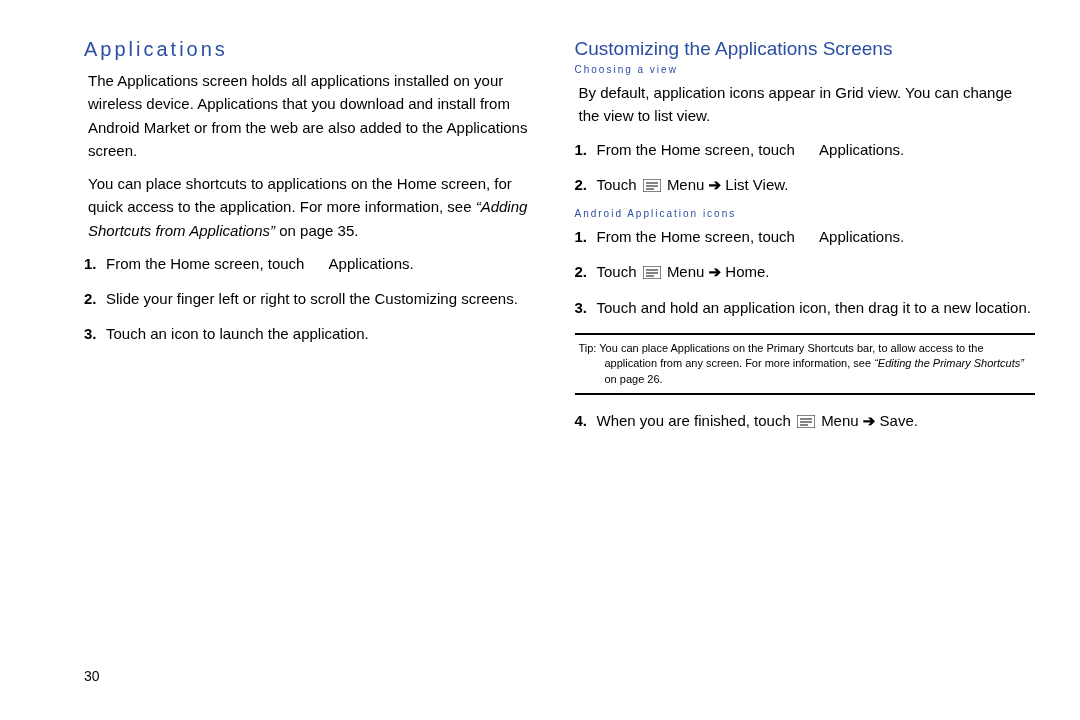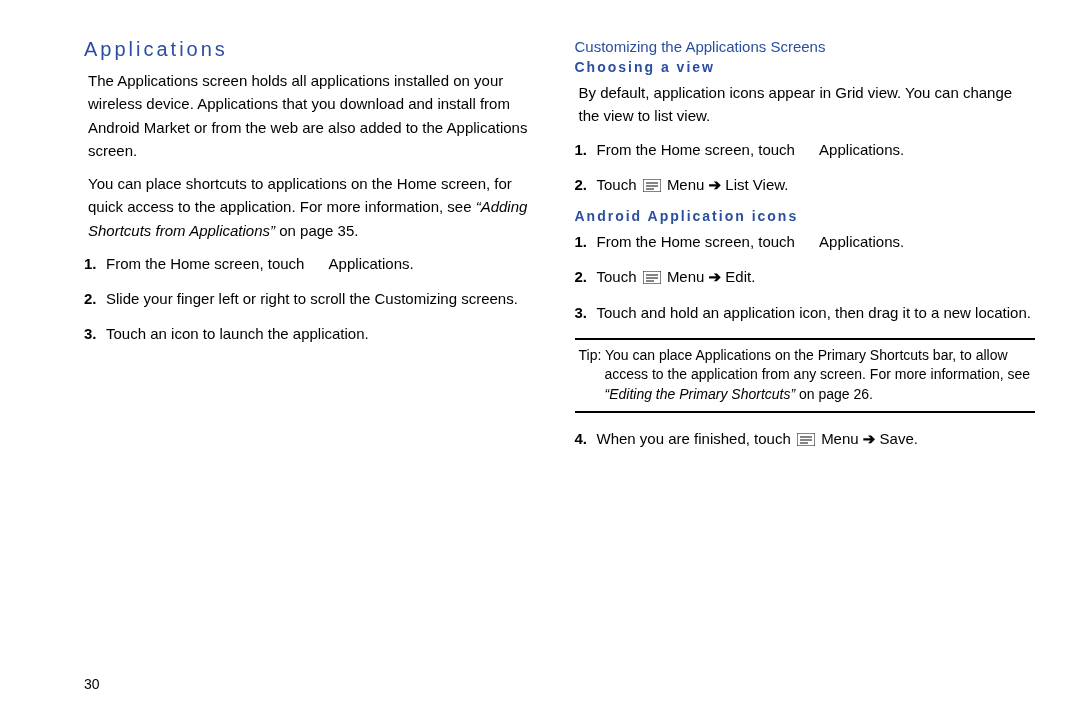--- a/index.html
+++ b/index.html
@@ -32,31 +32,31 @@
   }
   .h1 {
     color: #2a4ea0;
     font-size: 20px;
     letter-spacing: 3px;
     margin-bottom: 8px;
     font-weight: 400;
   }
   .h2 {
     color: #2a4ea0;
-    font-size: 15px;
+    font-size: 19px;
     margin-bottom: 4px;
     font-weight: 400;
   }
   .h3 {
     color: #2a4ea0;
-    font-size: 14px;
+    font-size: 10px;
     letter-spacing: 2px;
     margin-top: 4px;
     margin-bottom: 6px;
-    font-weight: 700;
+    font-weight: 400;
   }
   p {
     margin: 0 0 10px 0;
     line-height: 1.55;
   }
   .indent { padding-left: 4px; }
   ol.steps {
     list-style: none;
     padding: 0 0 0 22px;
     margin: 6px 0 10px 0;
@@ -79,31 +79,31 @@
   .menu-icon {
     display: inline-block;
     vertical-align: -2px;
     margin: 0 2px;
   }
   .tipbox {
     border-top: 2px solid #000;
     border-bottom: 2px solid #000;
     padding: 6px 4px 6px 4px;
     margin: 14px 0 14px 0;
-    font-size: 14px;
+    font-size: 11px;
     line-height: 1.4;
   }
   .tipbox .tip-indent {
     display: block;
     padding-left: 26px;
     text-indent: -26px;
   }
   .pagenum {
     position: absolute;
-    bottom: 28px;
+    bottom: 36px;
     left: 65px;
     font-size: 14px;
   }
 </style>
 </head>
 <body>
 
 <div class="page">
   <div class="col">
     <div class="h1">Applications</div>
@@ -156,21 +156,21 @@
       <li>
         <span>Touch </span>
         <svg class="menu-icon" width="18" height="13" viewBox="0 0 18 13">
             <rect x="0" y="0" width="18" height="13" fill="none" stroke="#333" stroke-width="1.2"></rect>
             <line x1="3" y1="4" x2="15" y2="4" stroke="#333" stroke-width="1.2"></line>
             <line x1="3" y1="7" x2="15" y2="7" stroke="#333" stroke-width="1.2"></line>
             <line x1="3" y1="10" x2="11" y2="10" stroke="#333" stroke-width="1.2"></line>
           </svg>
         <span class="bold">Menu</span>
         <span class="bold arrow"></span>
-        <span class="bold">Edit</span><span>.</span>
+        <span class="bold">Home</span><span>.</span>
       </li>
       <li>Touch and hold an application icon, then drag it to a new location.</li>
     </ol>
 
     <div class="tipbox">
       <span class="tip-indent">
         <span class="bold">Tip:</span><span> You can place Applications on the Primary Shortcuts bar, to allow access to the application from any screen. For more information, see </span><span class="italic">“Editing the Primary Shortcuts”</span><span> on page 26.</span>
       </span>
     </div>
 

